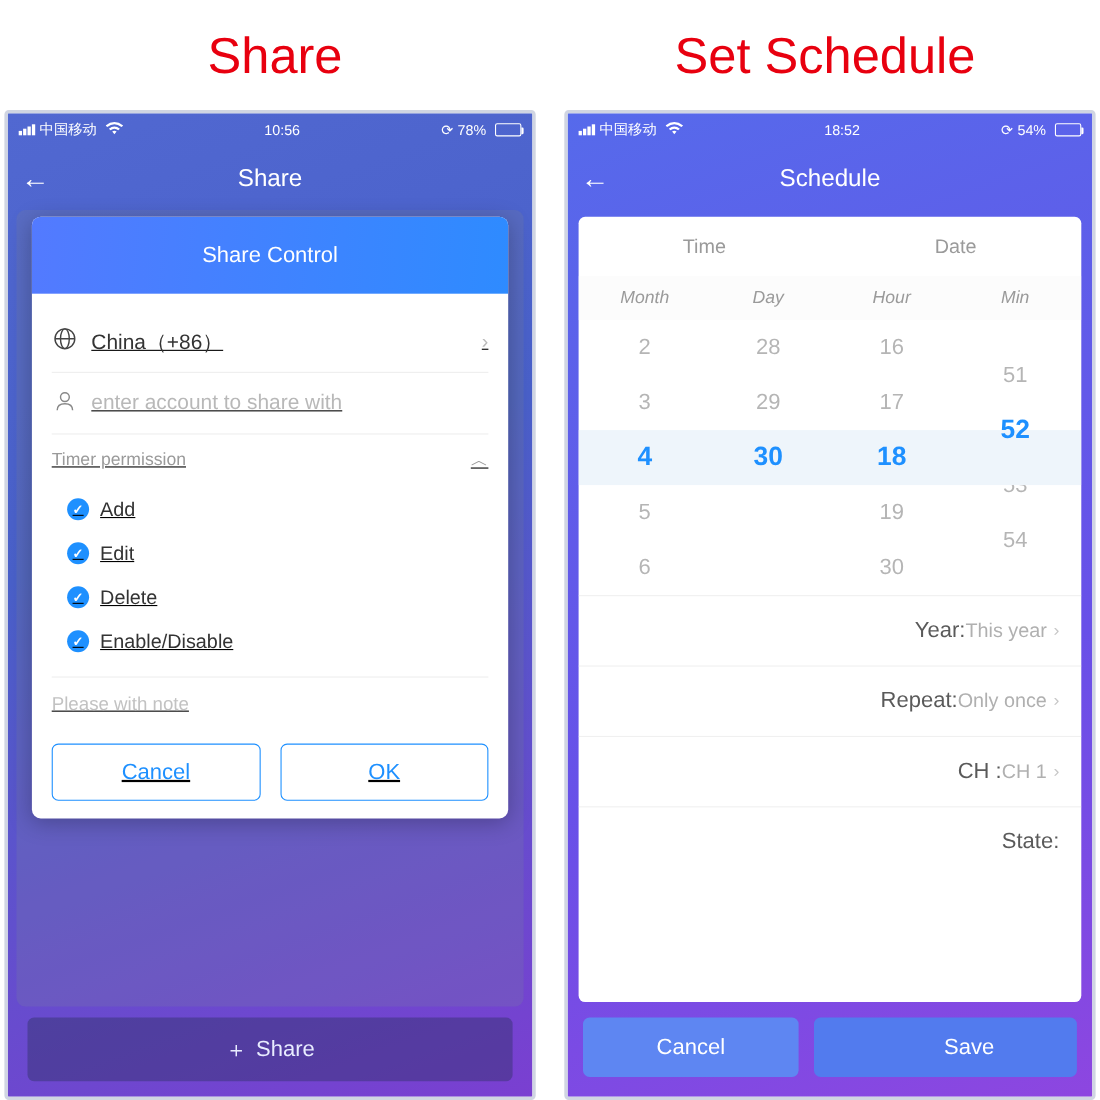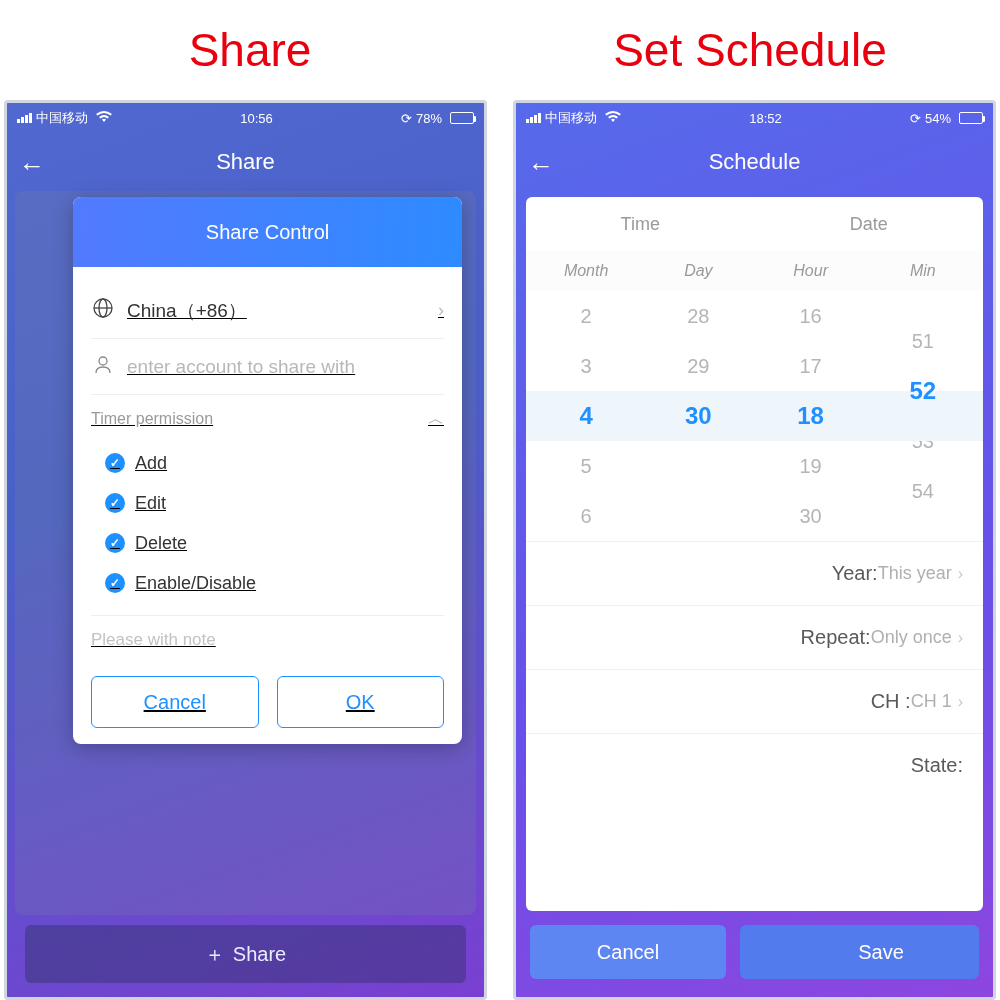--- a/index.html
+++ b/index.html
@@ -86,21 +86,20 @@
     display:flex;
     flex-direction:column;
   }
   .share-card {
     background:#fff;
     border-radius:8px;
     overflow:hidden;
     display:flex;
     flex-direction:column;
     box-shadow: 0 4px 20px rgba(0,0,0,0.25);
-    margin-left: 44px;
   }
   .share-card-header {
     height:70px;
     background: linear-gradient(95deg, #537aff 0%, #2e8bff 100%);
     color:#fff;
     display:flex;
     align-items:center;
     justify-content:center;
     font-size:20px;
     font-weight:300;

